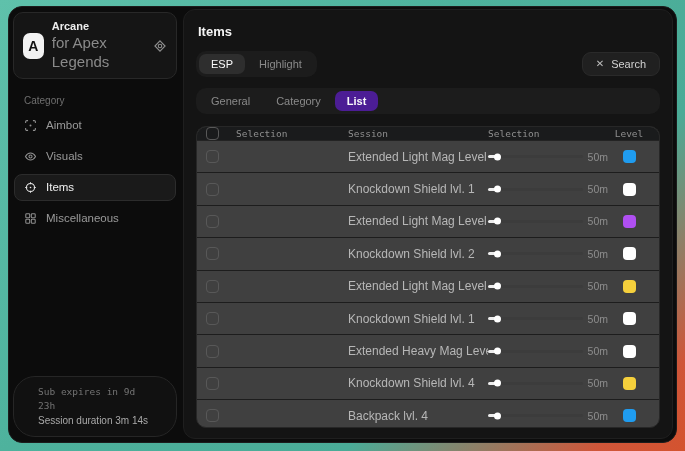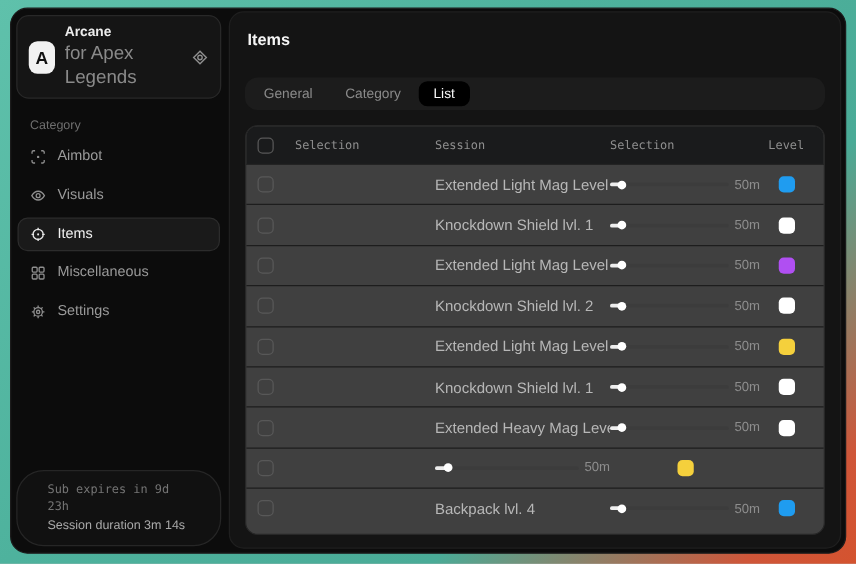--- a/index.html
+++ b/index.html
@@ -45,21 +45,21 @@
     flex:1;margin:2px 3px 3px 2px;background:#141414;border:1px solid #1f1f1f;
     border-radius:12px;padding:12px 12px 10px 12px;box-sizing:border-box;
     display:flex;flex-direction:column;
   }
   .page-title{color:#f5f5f5;font-size:13px;font-weight:bold;margin:2px 0 12px 2px;}
   .toolbar{display:flex;align-items:center;justify-content:space-between;}
   .pillgroup{display:inline-flex;background:#1c1c1c;border-radius:10px;padding:3px;gap:2px;}
   .pill{padding:4px 12px;font-size:11px;color:#8a8a8a;border-radius:7px;cursor:default;white-space:nowrap;}
   .pill.active{background:#2e2e2e;color:#fafafa;}
   .viewtabs{margin-top:11px;}
-  .viewtabs .pill.active{background:#000000;font-weight:normal;}
+  .viewtabs .pill.active{background:#4c1d95;font-weight:bold;}
   .search-btn{
     display:inline-flex;align-items:center;gap:7px;background:#202020;border:1px solid #2a2a2a;
     border-radius:9px;padding:5px 13px;color:#d2d2d2;font-size:11px;cursor:default;
   }
   .search-x{font-size:10px;color:#bdbdbd;line-height:1;}
   
   .table{
     margin-top:12px;border:1px solid #272727;border-radius:10px;overflow:hidden;
     background:#404040;flex:1;display:flex;flex-direction:column;
   }
@@ -140,41 +140,41 @@
         <span class="nico">
           <svg width="13" height="13" viewBox="0 0 16 16" fill="none" stroke="currentColor" stroke-width="1.3">
             <rect x="2.2" y="2.2" width="4.8" height="4.8" rx="1"></rect>
               <rect x="9" y="2.2" width="4.8" height="4.8" rx="1"></rect>
             <rect x="2.2" y="9" width="4.8" height="4.8" rx="1"></rect>
               <rect x="9" y="9" width="4.8" height="4.8" rx="1"></rect>
           </svg>
         </span>
         <span>Miscellaneous</span>
       </div>
-      <div class="nav-item">
-        <span class="nico">
-          <svg width="13" height="13" viewBox="0 0 16 16" fill="none" stroke="currentColor" stroke-width="1.3">
-            <circle cx="8" cy="8" r="4.2"></circle>
-              <circle cx="8" cy="8" r="1.6"></circle>
-            <path d="M12.2 8h2M1.8 8h2M8 1.8v2M8 12.2v2M11 5l1.4-1.4M3.6 12.4 5 11M11 11l1.4 1.4M3.6 3.6 5 5"></path>
-          </svg>
-        </span>
-        <span>Settings</span>
-      </div>
     </div>
 
     <div class="side-footer">
       <div class="foot-line1">Sub expires in 9d 23h</div>
       <div class="foot-line2">Session duration 3m 14s</div>
     </div>
   </div>
 
   <div class="main">
     <div class="page-title">Items</div>
 
+    <div class="toolbar">
+      <div class="pillgroup">
+        <span class="pill active">ESP</span>
+        <span class="pill">Highlight</span>
+      </div>
+      <div class="search-btn">
+        <span class="search-x">✕</span>
+        <span>Search</span>
+      </div>
+    </div>
 
     <div class="pillgroup viewtabs">
       <span class="pill">General</span>
       <span class="pill">Category</span>
       <span class="pill active">List</span>
     </div>
 
     <div class="table">
       <div class="tgrid thead">
         <span class="cb"></span>
@@ -292,20 +292,21 @@
       <span class="dval">50m</span>
     </span>
     <span class="colorcell">
       <span class="swatch" style="background: rgb(255, 255, 255);"></span>
     </span>
   </div>
 
   <div class="tgrid trow">
     <span class="cb"></span>
     <span></span>
+    <span class="obj">Knockdown Shield lvl. 4</span>
     <span class="dist">
       <span class="slider">
         <span class="fill" style="width: 9%;"></span>
         <span class="thumb" style="left: 9%;"></span>
       </span>
       <span class="dval">50m</span>
     </span>
     <span class="colorcell">
       <span class="swatch" style="background: rgb(245, 208, 60);"></span>
     </span>

